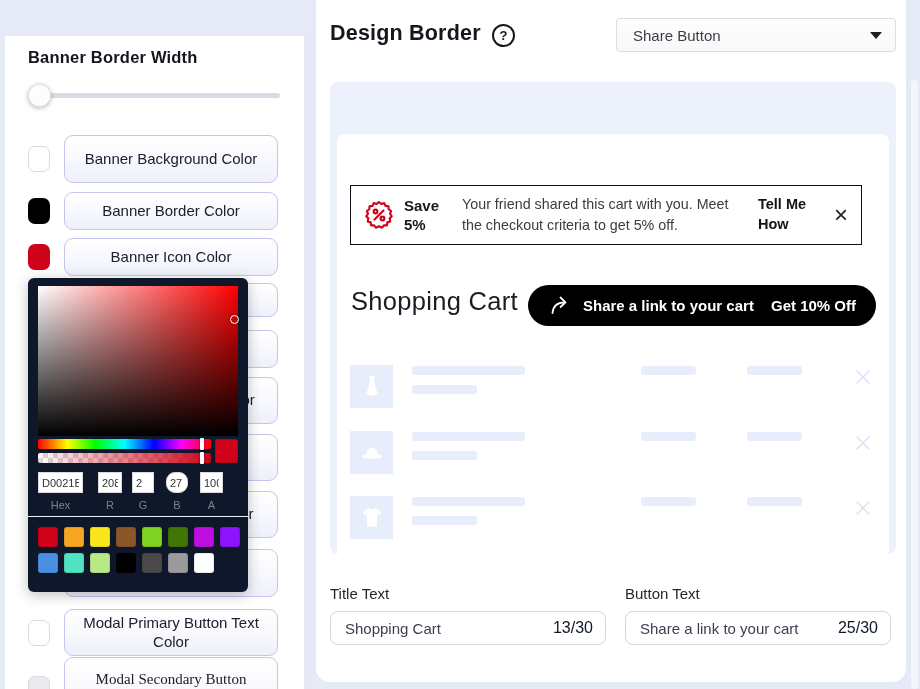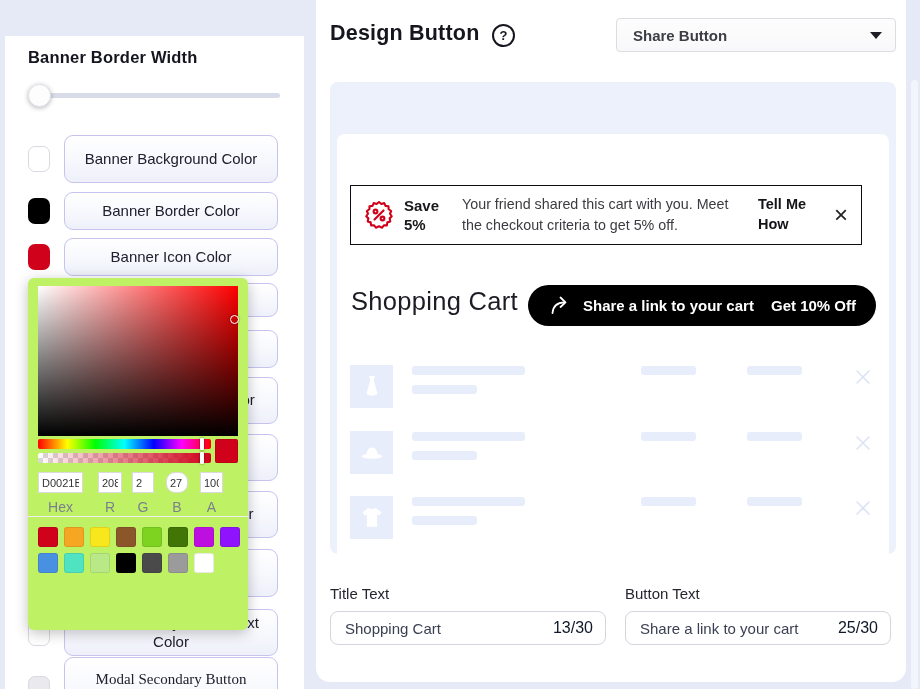--- a/index.html
+++ b/index.html
@@ -49,22 +49,22 @@
   .row5  { top:294px; height:38px; }
   .row6  { top:341px; height:47px; }
   .row7  { top:398px; height:47px; }
   .row8  { top:455px; height:47px; }
   .row9  { top:513px; height:48px; }
   .row10 { top:573px; height:47px; }
   .row11 { top:621px; height:64px;font-family:Liberation Serif, serif; }
 
   
   .picker {
-    position:absolute; left:23px; top:242px; width:220px; height:352px;
-    background:#bef264; border-radius:6px; z-index:50;
+    position:absolute; left:23px; top:242px; width:220px; height:314px;
+    background:#0f172a; border-radius:6px; z-index:50;
     box-shadow:0 3px 14px rgba(0,0,0,.25);
   }
   .sat {
     position:absolute; left:10px; top:8px; width:200px; height:150px;
     background:
       linear-gradient(to top, #000, rgba(0,0,0,0)),
       linear-gradient(to right, #fff, rgba(255,255,255,0)),
       #f00;
   }
   .sat-pointer {
@@ -91,21 +91,21 @@
     position:absolute; left:187px; top:161px; width:23px; height:24px;
     border-radius:2px; box-shadow:inset 0 0 0 1px rgba(0,0,0,.1);
   }
   .pfield {
     position:absolute; top:194px; height:21px;
     border:1px solid #d9d9de; font-size:11px; color:#333;
     padding:0 3px; overflow:hidden; background:#fff;
     font-family:"Liberation Sans",sans-serif;
   }
   .plabel {
-    position:absolute; top:221px; font-size:14px; color:#7c808e; text-align:center;
+    position:absolute; top:221px; font-size:11px; color:#7c808e; text-align:center;
   }
   .f-hex { left:10px;  width:45px; }
   .f-r   { left:70px;  width:24px; }
   .f-g   { left:104px; width:22px; }
   .f-b   { left:138px; width:22px;border-radius:9px; }
   .f-a   { left:172px; width:23px; }
   .pdivider { position:absolute; left:0; right:0; top:238px; border-top:1px solid #ececf1; }
   .presets {
     position:absolute; left:10px; top:249px; width:210px;
     display:flex; flex-wrap:wrap;
@@ -128,21 +128,21 @@
     position:absolute; left:176px; top:24px; width:23px; height:23px;
     border:2px solid #16161f; border-radius:50%;
     display:flex; align-items:center; justify-content:center;
     font-size:13px; font-weight:bold; color:#16161f;
   }
   .dropdown {
     position:absolute; left:300px; top:18px; width:280px; height:33px;
     background:linear-gradient(180deg,#fdfdfd,#f8f8fa);
     border:1px solid #dcdce2; border-radius:4px;
     display:flex; align-items:center; padding:16px 16px;
-    font-size:15px; color:#3d3d46;font-weight:bold;
+    font-size:15px; color:#3d3d46;
   }
   .caret {
     position:absolute; right:13px; top:13px;
     width:0; height:0; border-left:6px solid transparent;
     border-right:6px solid transparent; border-top:7px solid #1d1d24;
   }
   .preview-panel {
     position:absolute; left:14px; top:82px; width:566px; height:472px;
     background:#edf1fc; border-radius:8px;
   }
@@ -313,21 +313,21 @@
       <div class="preset" style="background: rgb(184, 233, 134);"></div>
       <div class="preset" style="background: rgb(0, 0, 0);"></div>
       <div class="preset" style="background: rgb(74, 74, 74);"></div>
       <div class="preset" style="background: rgb(155, 155, 155);"></div>
       <div class="preset" style="background: rgb(255, 255, 255);"></div>
     </div>
   </div>
 </div>
 
 <div class="main">
-  <div class="page-title">Design Button</div>
+  <div class="page-title">Design Border</div>
   <div class="help">?</div>
   <div class="dropdown">
     <span>Share Button</span>
     <span class="caret"></span>
   </div>
 
   <div class="preview-panel">
     <div class="preview-card">
 
       <div class="banner">

